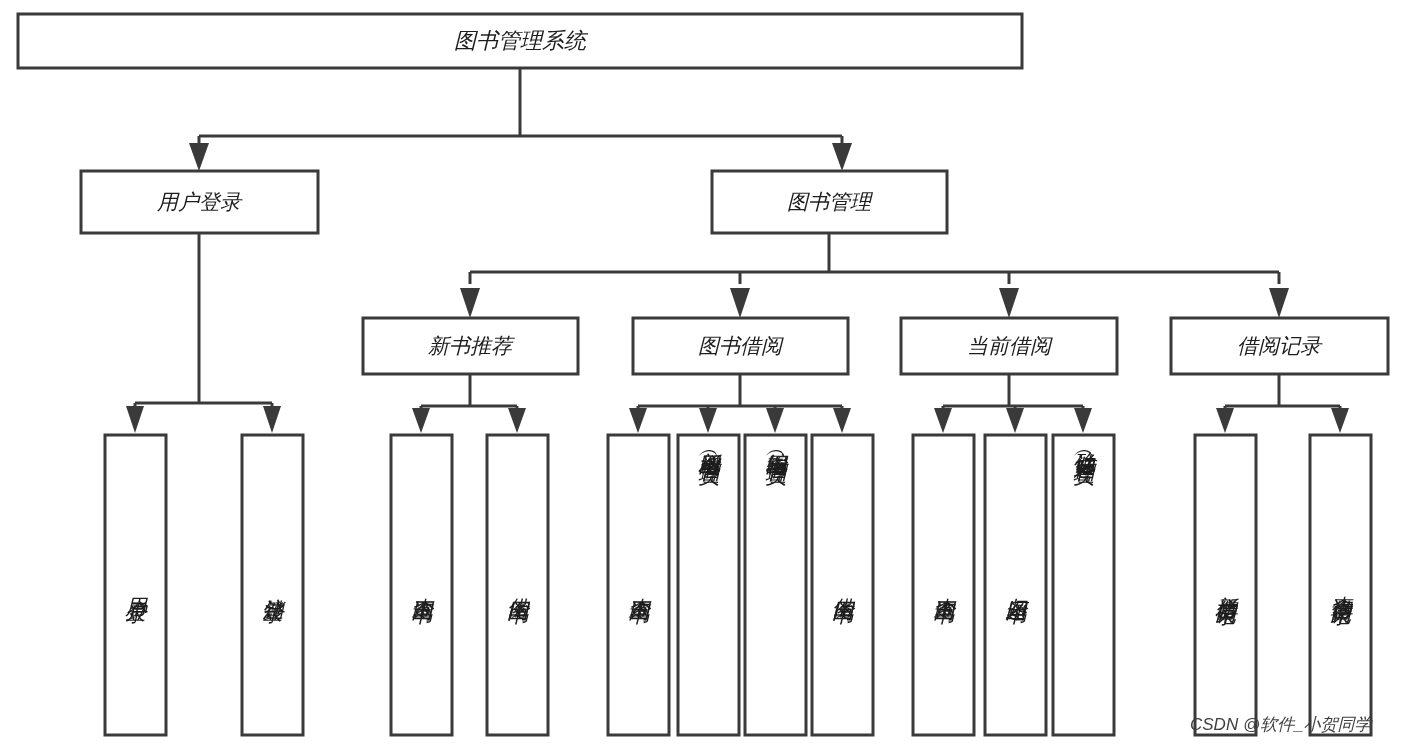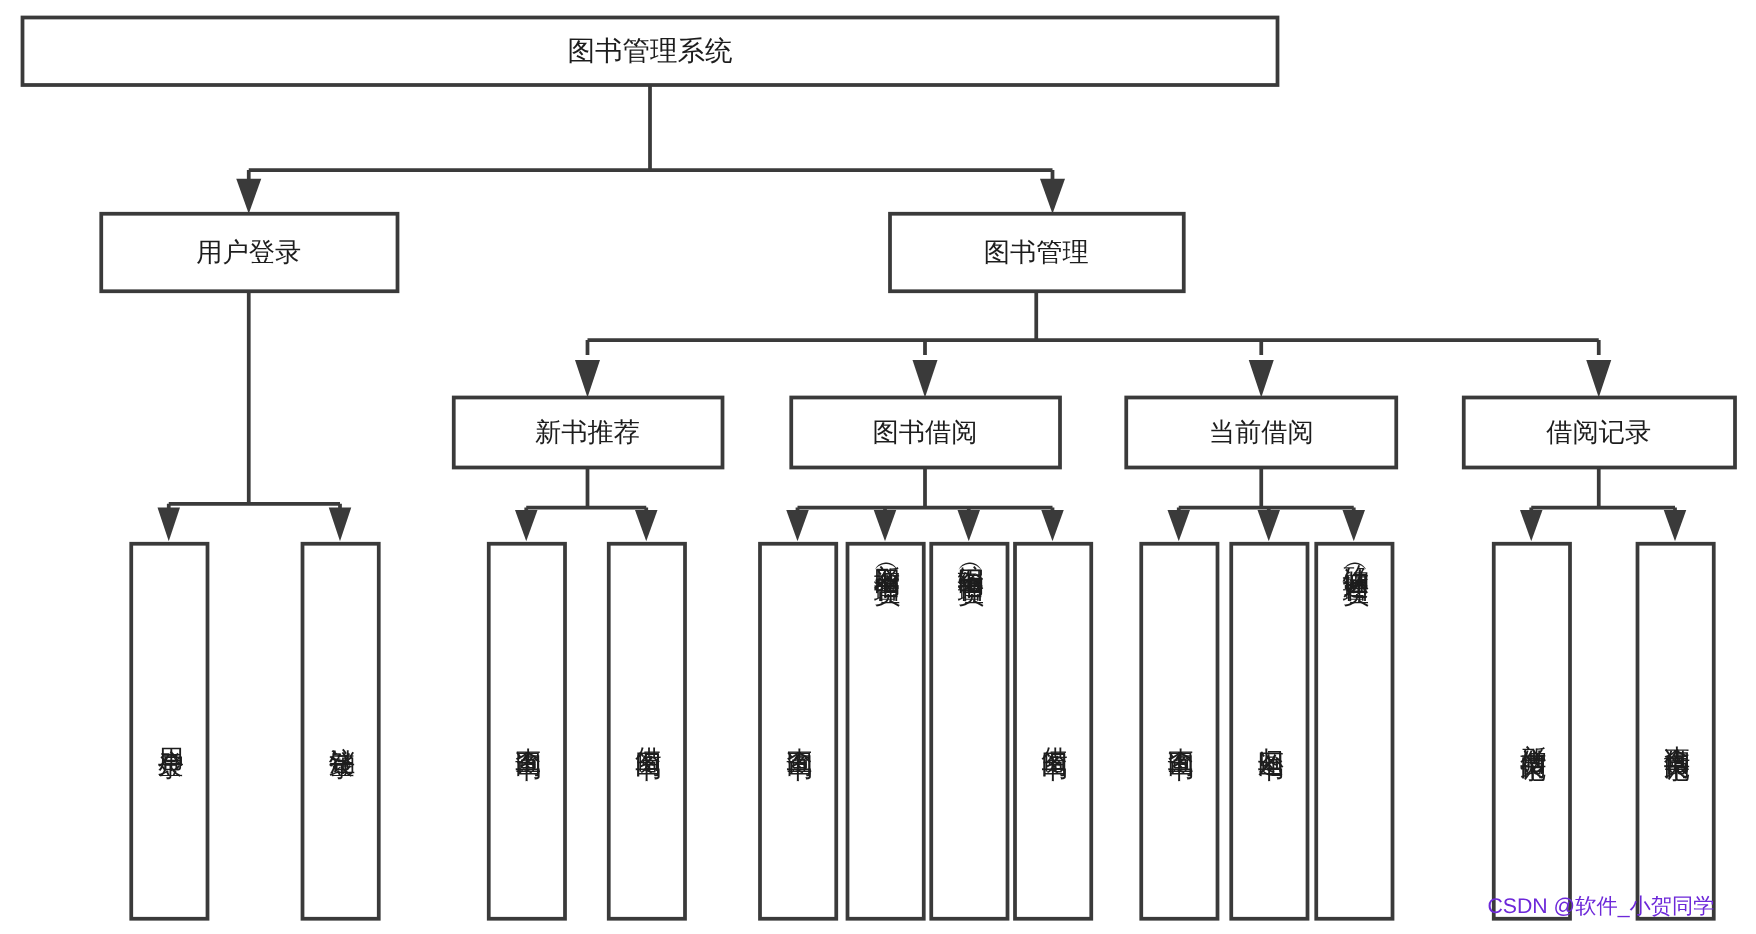--- a/index.html
+++ b/index.html
@@ -12,20 +12,21 @@
     height: 747px;
     font-family: "Liberation Sans", sans-serif;
     position: relative;
     overflow: hidden;
   }
   #diagram-root {
     position: absolute;
     left: 0; top: 0;
     width: 1405px;
     height: 747px;
+    font-style: italic;
   }
   svg.diagram {
     display: block;
     width: 1405px;
     height: 747px;
   }
   .node-box {
     fill: #ffffff;
     stroke: #3a3a3a;
     stroke-width: 3;
@@ -71,21 +72,21 @@
     color: #1d1d1d;
     white-space: nowrap;
     text-align: center;
   }
   .watermark {
     position: absolute;
     left: 1190px;
     top: 713px;
     font-family: "Liberation Sans", sans-serif;
     font-size: 17px;
-    color: #6d28d9;
+    color: #404040;
     white-space: nowrap;
   }
 </style>
 </head>
 <body>
 
 <div id="diagram-root">
 
   <svg class="diagram" viewBox="0 0 1405 747">
     <defs>

